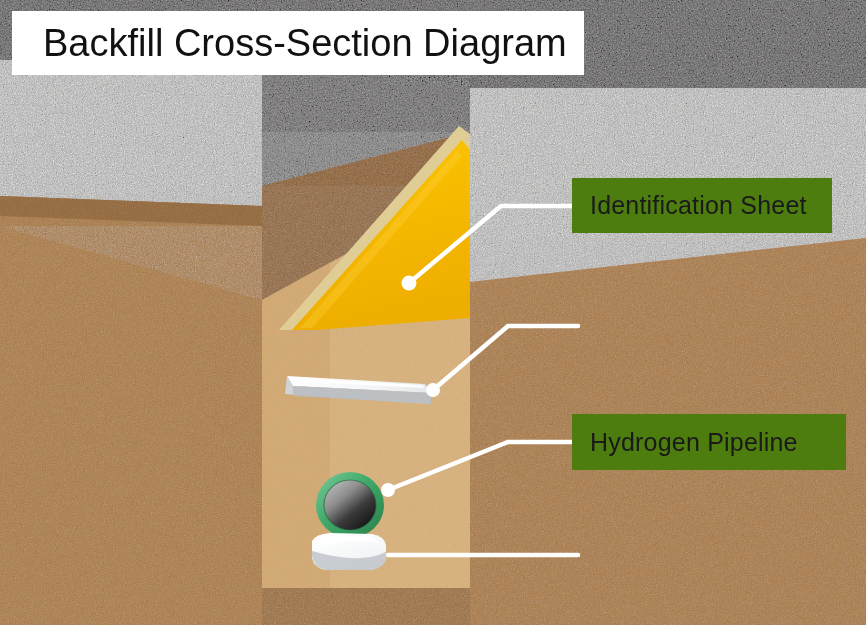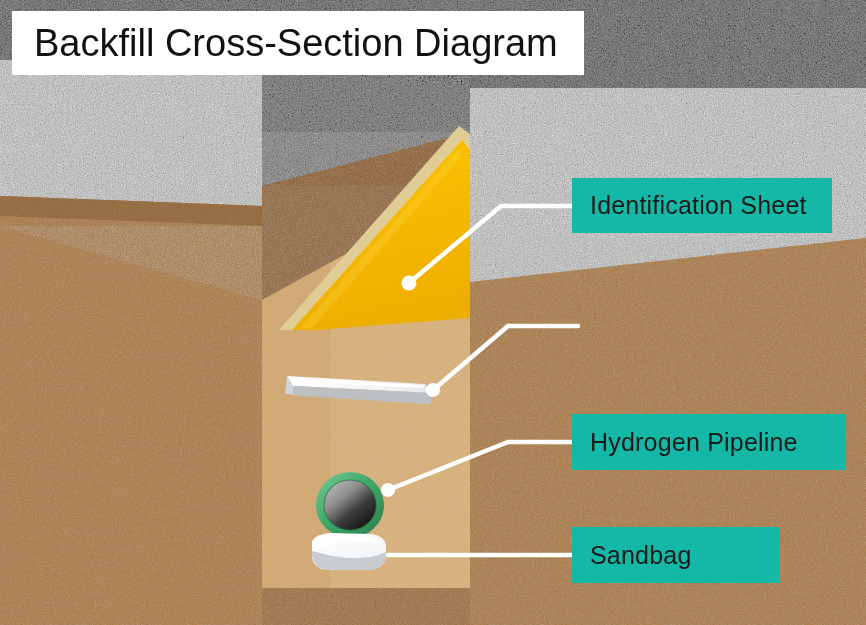--- a/index.html
+++ b/index.html
@@ -23,21 +23,21 @@
     left: 0;
     top: 0;
     width: 866px;
     height: 625px;
     display: block;
   }
 
   
   .label-box {
     position: absolute;
-    background: #14b8a6;
+    background: #4d7c0f;
     display: flex;
     align-items: center;
     box-sizing: border-box;
     padding: 0 18px;
     color: #1a1a1a;
     font-size: 25px;
     letter-spacing: 0.2px;
     white-space: nowrap;
     line-height: 1;
   }
@@ -49,21 +49,21 @@
   
   #title-box {
     position: absolute;
     left: 12px;
     top: 11px;
     width: 572px;
     height: 64px;
     background: #ffffff;
     display: flex;
     align-items: center;
-    padding-left: 22px;
+    padding-left: 31px;
     box-sizing: border-box;
     color: #111111;
     font-size: 38px;
     line-height: 1;
     white-space: nowrap;
   }
 </style>
 </head>
 <body>
 
@@ -248,17 +248,14 @@
 
   <div class="label-box" id="lbl-id">
     <span>Identification Sheet</span>
   </div>
 
 
   <div class="label-box" id="lbl-pipe">
     <span>Hydrogen Pipeline</span>
   </div>
 
-  <div class="label-box" id="lbl-sandbag">
-    <span>Sandbag</span>
-  </div>
 
 </div>
 
 </body></html>

